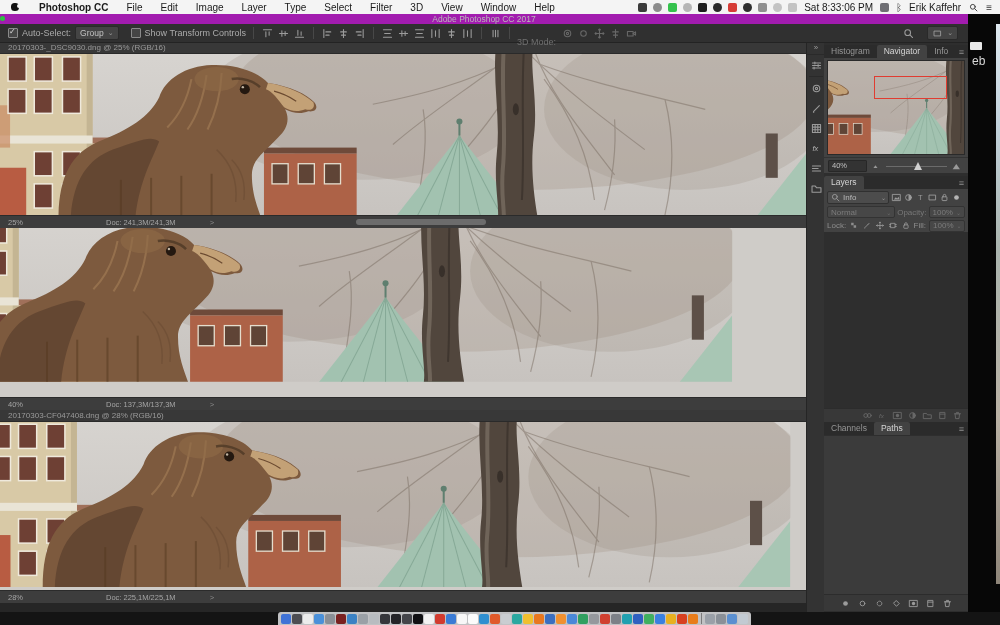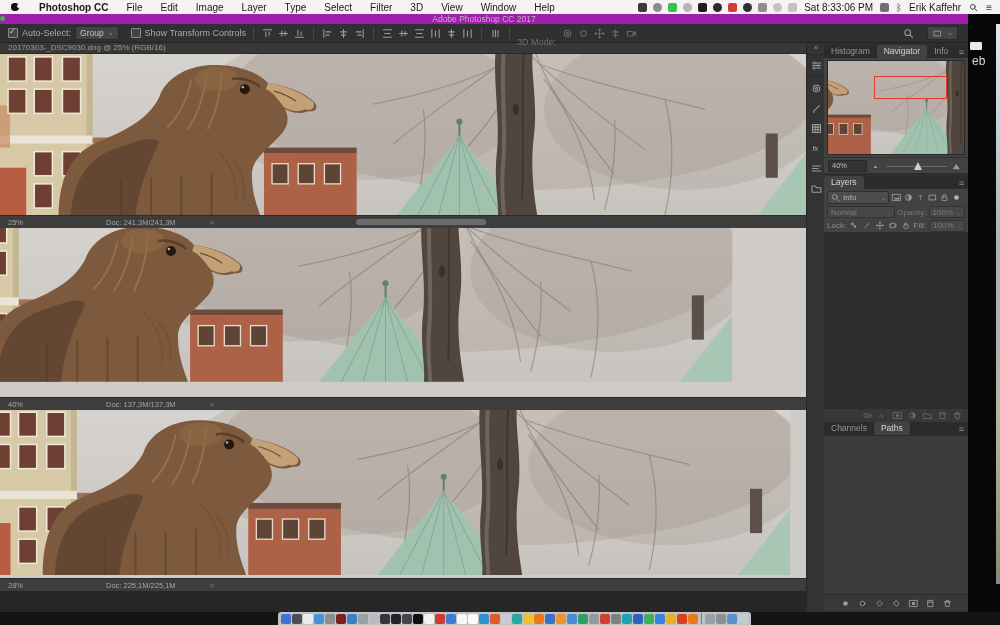--- a/index.html
+++ b/index.html
@@ -496,20 +496,21 @@
           </svg>
       </div>
       <div class="doc-status">
         <span class="z">40%</span>
         <span class="info">Doc: 137,3M/137,3M</span>
         <span class="gt">&gt;</span>
       </div>
     </div>
 
     <div>
+      <div class="doc-title">20170303-CF047408.dng @ 28% (RGB/16)</div>
       <div class="doc-canvas" style="height:168px">
         <svg viewBox="15 4 770 163" preserveAspectRatio="xMidYMid slice">
             <use href="#scene"></use>
           </svg>
       </div>
       <div class="doc-status">
         <span class="z">28%</span>
         <span class="info">Doc: 225,1M/225,1M</span>
         <span class="gt">&gt;</span>
       </div>

